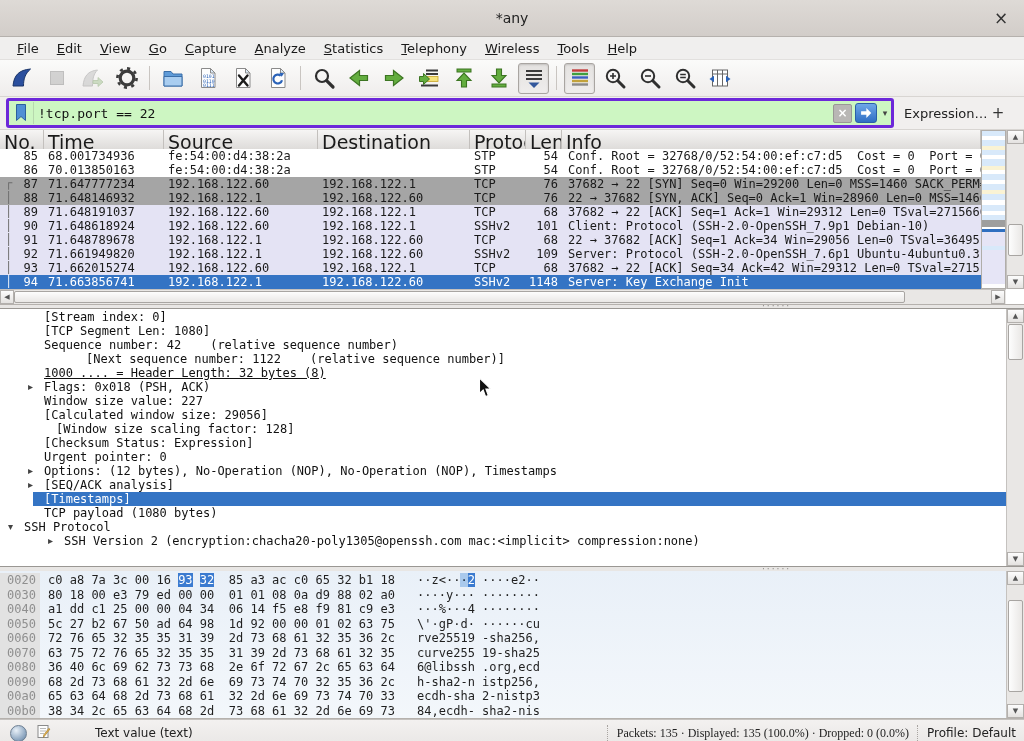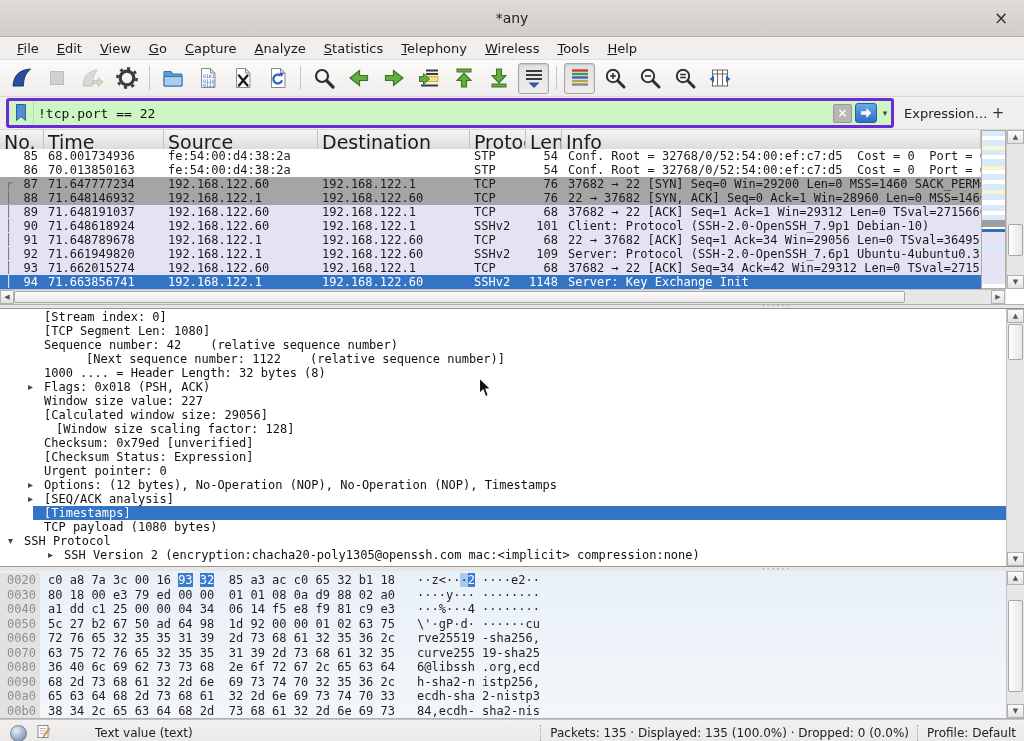--- a/index.html
+++ b/index.html
@@ -100,21 +100,21 @@
 
   
   .statusbar{height:27px;background:linear-gradient(#f3f1f0,#e9e7e5);border-top:1px solid #c5c2bf;
              display:flex;align-items:center;box-sizing:border-box;font-size:12px;color:#222;}
   .expert-dot{width:15px;height:15px;border-radius:50%;margin-left:10px;
               background:radial-gradient(circle at 35% 30%,#e8f0f8,#88a2bd 70%,#5f7a96);border:1px solid #6d7f92;}
   .note-ic{margin-left:10px;}
   .sb-field{margin-left:44px;}
   .sb-right{margin-left:auto;display:flex;align-items:center;height:100%;}
   .sb-sep{width:1px;height:16px;border-left:1px dotted #a9a5a1;margin:0 8px;}
-  .sb-stats{white-space:nowrap;}
+  .sb-stats{white-space:nowrap;font-family:Liberation Serif, serif;}
   .sb-profile{white-space:nowrap;margin-right:8px;}
 
   .cursor{position:absolute;left:478px;top:377px;z-index:50;pointer-events:none;}
 </style>
 </head>
 <body>
 
 <div id="app">
 
   <div class="titlebar">
@@ -363,26 +363,25 @@
   <div class="splitter">
       <span class="dots">······</span>
     </div>
 
   <div class="details">
     <div class="dlines">
         <div class="dline"><span class="txt" style="left: 44px; z-index: 1;">[Stream index: 0]</span></div>
         <div class="dline"><span class="txt" style="left: 44px; z-index: 1;">[TCP Segment Len: 1080]</span></div>
         <div class="dline"><span class="txt" style="left: 44px; z-index: 1;">Sequence number: 42    (relative sequence number)</span></div>
         <div class="dline"><span class="txt" style="left: 44px; z-index: 1; margin-left: 42px;">[Next sequence number: 1122    (relative sequence number)]</span></div>
-        <div class="dline"><span class="txt" style="left: 44px; z-index: 1;">1000 .... = Header Length: 32 bytes (8)</span></div>
+        <div class="dline"><span class="txt" style="left: 44px; z-index: 1; text-decoration: underline;">1000 .... = Header Length: 32 bytes (8)</span></div>
         <div class="dline"><span class="exp" style="left: 28px; position: absolute; z-index: 1;">▸</span><span class="txt" style="left: 44px; z-index: 1;">Flags: 0x018 (PSH, ACK)</span></div>
         <div class="dline"><span class="txt" style="left: 44px; z-index: 1;">Window size value: 227</span></div>
         <div class="dline"><span class="txt" style="left: 44px; z-index: 1;">[Calculated window size: 29056]</span></div>
         <div class="dline"><span class="txt" style="left: 56px; z-index: 1;">[Window size scaling factor: 128]</span></div>
-        <div class="dline"><span class="txt" style="left: 44px; z-index: 1;">Checksum: 0x79ed [unverified]</span></div>
         <div class="dline"><span class="txt" style="left: 44px; z-index: 1;">[Checksum Status: Expression]</span></div>
         <div class="dline"><span class="txt" style="left: 44px; z-index: 1;">Urgent pointer: 0</span></div>
         <div class="dline"><span class="exp" style="left: 28px; position: absolute; z-index: 1;">▸</span><span class="txt" style="left: 44px; z-index: 1;">Options: (12 bytes), No-Operation (NOP), No-Operation (NOP), Timestamps</span></div>
         <div class="dline"><span class="exp" style="left: 28px; position: absolute; z-index: 1;">▸</span><span class="txt" style="left: 44px; z-index: 1;">[SEQ/ACK analysis]</span></div>
         <div class="dline sel"><div class="sel-bg"></div><span class="exp" style="left: 28px; position: absolute; z-index: 1;">▸</span><span class="txt" style="left: 44px; z-index: 1;">[Timestamps]</span></div>
         <div class="dline"><span class="txt" style="left: 44px; z-index: 1;">TCP payload (1080 bytes)</span></div>
         <div class="dline"><span class="exp" style="left: 8px; position: absolute; z-index: 1;">▾</span><span class="txt" style="left: 24px; z-index: 1;">SSH Protocol</span></div>
         <div class="dline"><span class="exp" style="left: 48px; position: absolute; z-index: 1;">▸</span><span class="txt" style="left: 64px; z-index: 1;">SSH Version 2 (encryption:chacha20-poly1305@openssh.com mac:&lt;implicit&gt; compression:none)</span></div>
       </div>
     <div class="vscroll" style="top:0;right:0;height:257px;">

